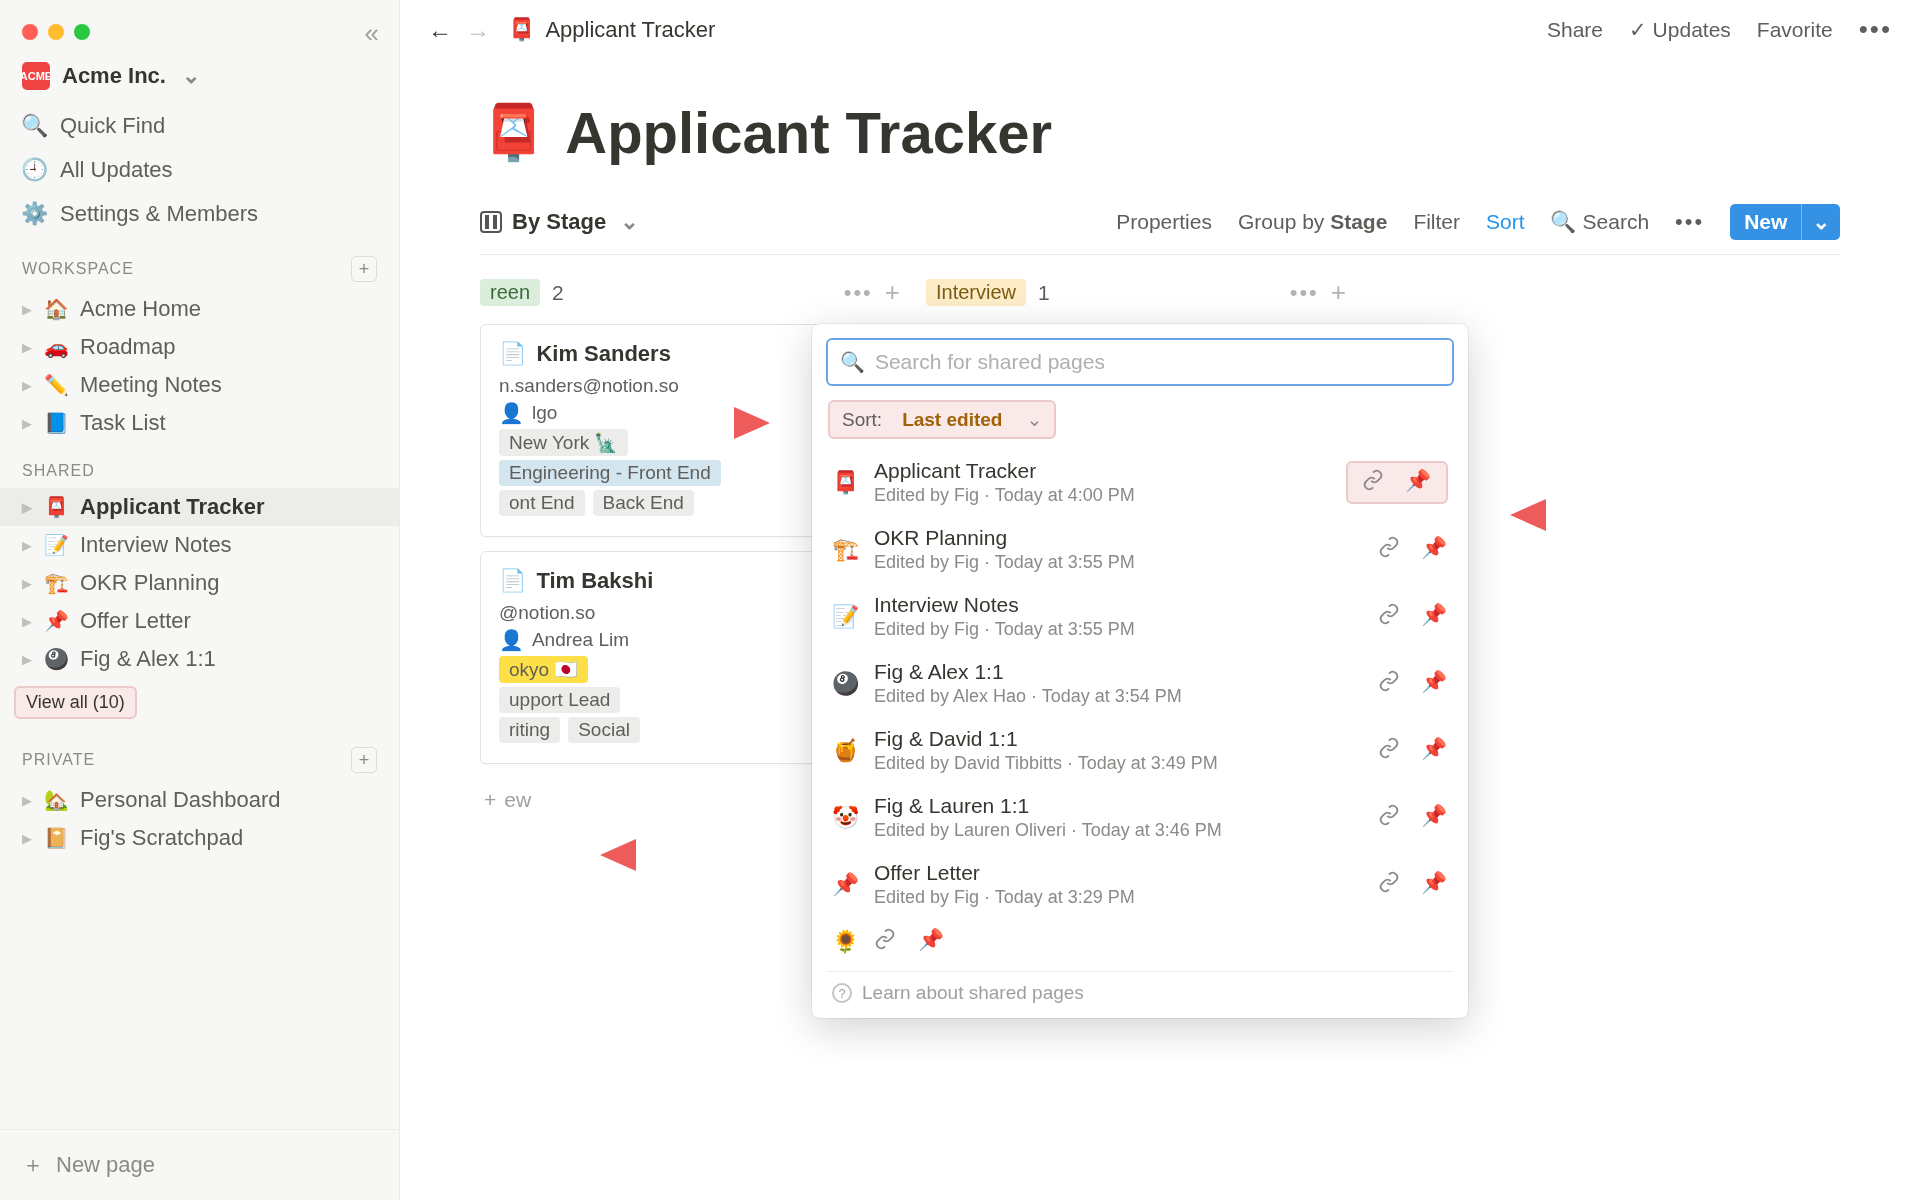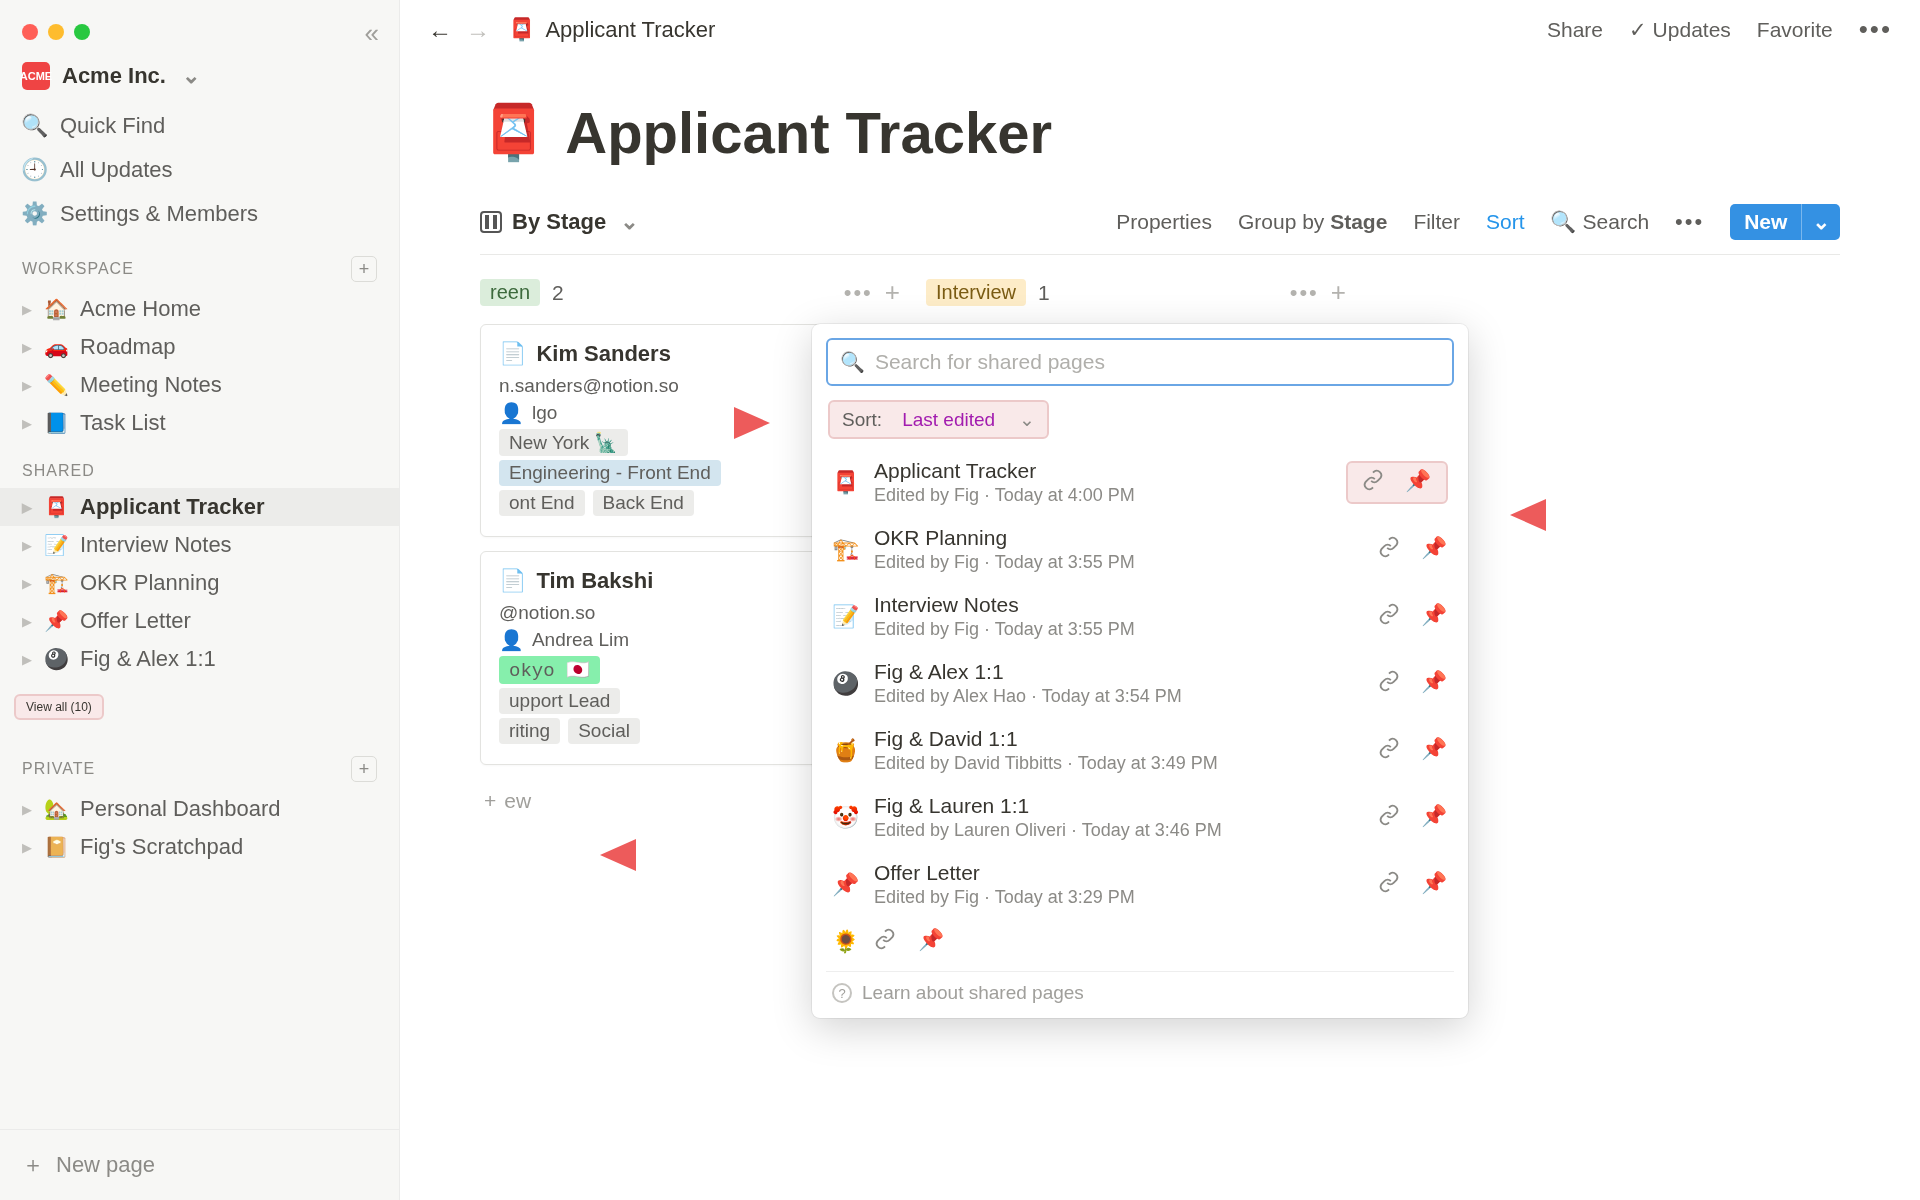--- a/index.html
+++ b/index.html
@@ -20,21 +20,21 @@
 
 .section-header { display:flex; justify-content:space-between; align-items:center; padding:20px 22px 8px; }
 .section-header span { font-size:16px; color:#8b8a86; font-weight:400; letter-spacing:1px; }
 .plus-sml { width:26px;height:26px;border:1px solid #dcdcd8;border-radius:5px;display:flex;align-items:center;justify-content:center;color:#8b8a86;font-size:18px;}
 
 .nav-page { display:flex; align-items:center; gap:10px; padding:6px 22px; font-size:22px; font-weight:500; color:#5f5e5b; cursor:pointer;}
 .nav-page .tri { color:#c0bfbb; font-size:13px; margin-right:2px;}
 .nav-page.active { background:#ececea; color:#37352f; font-weight:700;}
 .nav-page .emoji { width:26px; text-align:center; font-size:20px; }
 
-.view-all { margin:16px 14px; padding:4px 10px; display:inline-block; border:2px solid #ecc9c9; background:#f9e9e9; border-radius:6px; font-size:12px; color:#37352f;}
+.view-all { margin:8px 14px; padding:4px 10px; display:inline-block; border:2px solid #ecc9c9; background:#f9e9e9; border-radius:6px; font-size:18px; color:#37352f;}
 .view-all-wrap{position:relative;}
 
 .new-page { margin-top:auto; padding:20px 22px; display:flex; align-items:center; gap:12px; color:#8b8a86; font-size:22px; font-weight:500; border-top:1px solid #ebebea;}
 
 .main { flex:1; display:flex; flex-direction:column; position:relative; }
 .topbar { display:flex; align-items:center; gap:18px; padding:14px 28px; }
 .nav-arrows { display:flex; gap:14px; color:#37352f; font-size:24px;}
 .nav-arrows span:nth-child(2){color:#c0bfbb;}
 .crumb { display:flex; align-items:center; gap:10px; font-size:22px; font-weight:500;}
 .top-actions { margin-left:auto; display:flex; align-items:center; gap:26px; font-size:21px; color:#5f5e5b; }
@@ -59,32 +59,32 @@
 .col-head { display:flex; align-items:center; gap:12px; margin-bottom:16px; font-size:21px; color:#5f5e5b;}
 .tag { padding:2px 10px; border-radius:4px; font-size:20px; }
 .tag-green{background:#dbeddb;color:#3d6a3d;} .tag-yellow{background:#fdecc8;color:#7a5b13;}
 .col-menu{margin-left:auto;color:#b3b2ae;font-size:22px;letter-spacing:2px;}
 .col-plus{color:#b3b2ae;font-size:26px;}
 
 .card { border:1px solid #e3e3e0; border-radius:6px; padding:16px 18px; margin-bottom:14px; background:#fff; box-shadow:0 1px 2px rgba(0,0,0,.03);}
 .card h4{font-size:22px;font-weight:700;margin-bottom:8px;display:flex;align-items:center;gap:10px;}
 .card .line{font-size:19px;color:#5f5e5b;margin:4px 0;display:flex;align-items:center;gap:8px;flex-wrap:wrap;}
 .chip{padding:2px 10px;border-radius:4px;font-size:19px;}
-.chip-gray{background:#ececea;} .chip-blue{background:#d3e5ef;} .chip-pink{background:#86efac;font-family:Liberation Mono, monospace;}
+.chip-gray{background:#ececea;} .chip-blue{background:#d3e5ef;} .chip-pink{background:#fde047;}
 .card .face{font-size:20px;}
 .add-new{color:#a09f9b;font-size:21px;padding:10px 4px;display:flex;align-items:center;gap:8px;}
 
 .popover { position:absolute; left:412px; top:324px; width:656px; background:#fff; border-radius:8px; box-shadow:0 10px 40px rgba(0,0,0,.18),0 0 0 1px rgba(0,0,0,.06); padding:14px 14px 10px; }
 .search-in { display:flex; align-items:center; gap:10px; border:2px solid #6aa6e5; border-radius:6px; padding:10px 12px; background:#fff; }
 .search-in input { border:none; outline:none; font-size:21px; flex:1; color:#37352f; }
 .search-in input::placeholder{color:#b0afab;}
 .mag { color:#b0afab; font-size:20px;}
 
 .sort-pill { display:inline-flex; align-items:center; gap:20px; margin:14px 2px 10px; padding:6px 12px; border:2px solid #ecc9c9; background:#f9e9e9; border-radius:6px; font-size:19px; color:#5f5e5b;}
-.sort-pill b{color:#a21caf;font-weight:400;}
+.sort-pill b{color:#a16207;font-weight:700;}
 
 .sp-list{}
 .sp-row { display:flex; align-items:center; padding:10px 6px; gap:14px; border-radius:4px;}
 .sp-ic{width:28px;font-size:22px;text-align:center;}
 .sp-txt{flex:1;}
 .sp-txt .t{font-size:21px;font-weight:500;color:#37352f;}
 .sp-txt .s{font-size:18px;color:#8b8a86;margin-top:2px;}
 .sp-acts{display:flex;gap:22px;color:#8b8a86;font-size:21px;}
 .link-ic svg{width:22px;height:22px;}
 .sp-row.hl .sp-acts{border:2px solid #ecc9c9;background:#f9e9e9;border-radius:6px;padding:6px 14px;}

